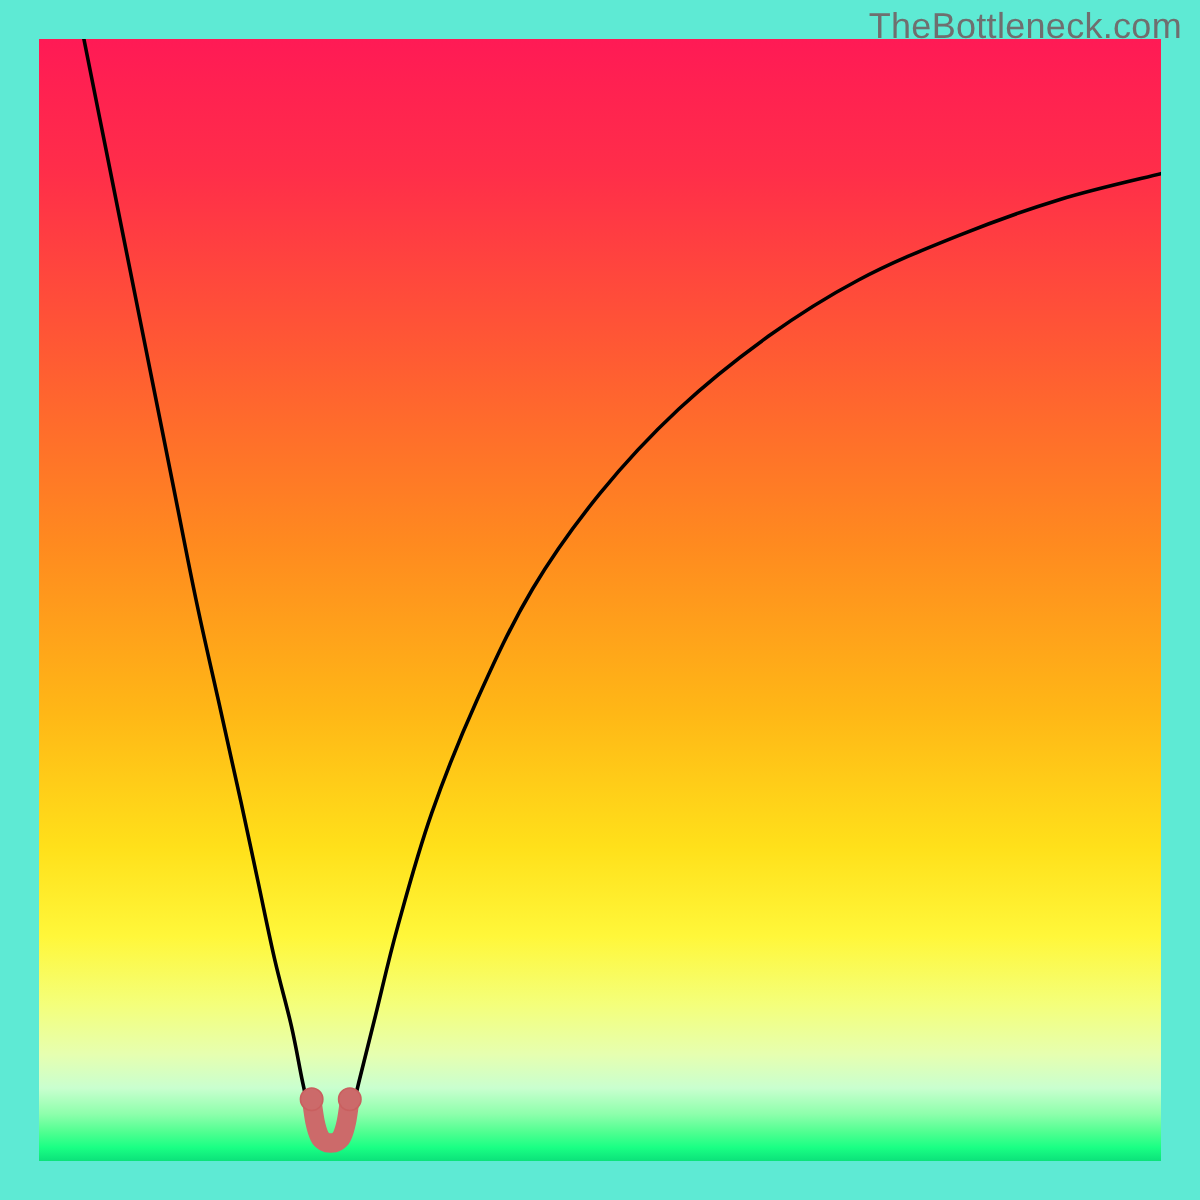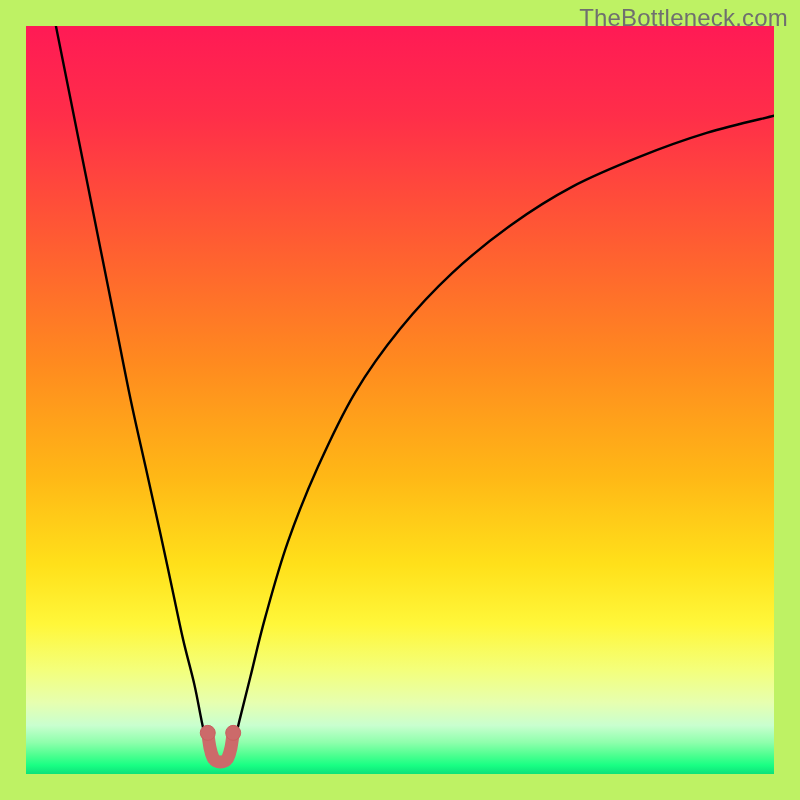--- a/index.html
+++ b/index.html
@@ -9,21 +9,21 @@
     height: 800px;
     background: #000;
     overflow: hidden;
     font-family: Arial, Helvetica, sans-serif;
   }
   .frame {
     position: absolute;
     left: 0; top: 0;
     width: 800px;
     height: 800px;
-    background: #bef264;
+    background: #5eead4;
   }
   .plot {
     position: absolute;
     left: 26px;
     top: 26px;
     width: 748px;
     height: 748px;
     overflow: hidden;
   }
   .gradient {

